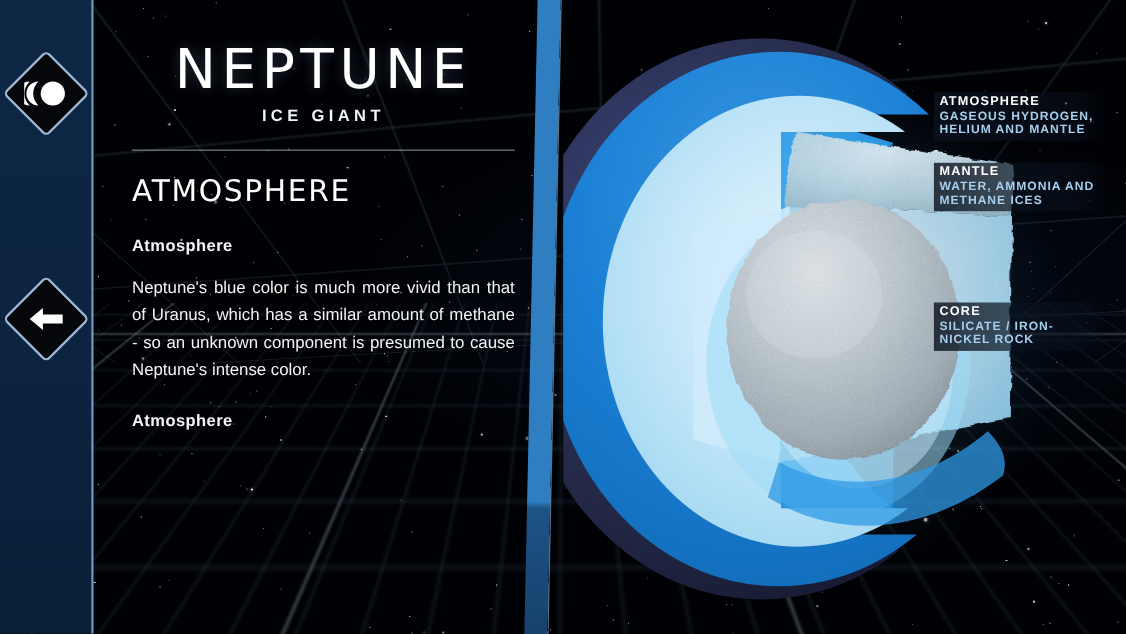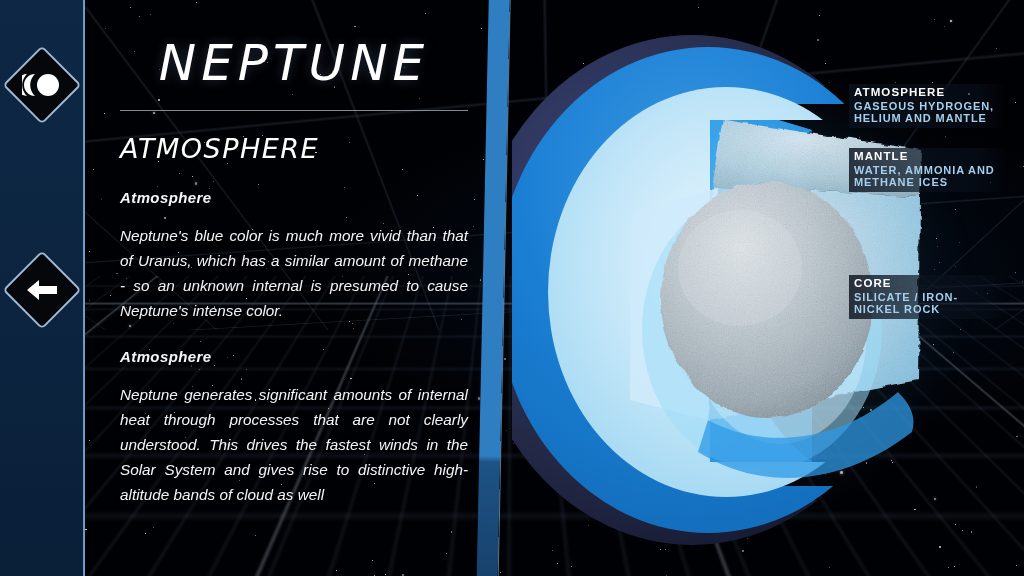--- a/index.html
+++ b/index.html
@@ -95,21 +95,20 @@
     z-index:35;
     box-shadow:1px 0 0 rgba(170,205,235,0.55);
   }
 
   
   .panel {
     position:absolute; left:85px; top:0; width:405px; height:576px;
     padding:0 22px 0 35px;
     z-index:30;
     color:#fff;
-    font-style:italic;
   }
   .title-block { text-align:center; padding-top:38px; }
   .page-title {
     font-size:50px; font-weight:400; letter-spacing:5px;
     line-height:1.0; color:#ffffff;
     font-family:"DejaVu Sans", sans-serif;
     text-shadow:0 0 12px rgba(150,200,255,0.25);
   }
   .page-subtitle {
     font-size:15px; letter-spacing:4px; font-weight:600;
@@ -618,34 +617,34 @@
   <div class="callout" id="callout-mantle">
     <div class="c-title">MANTLE</div>
     <div class="c-desc">WATER, AMMONIA AND METHANE ICES</div>
   </div>
 
   <div class="divider-bar"></div>
 
   <div class="panel">
     <div class="title-block">
       <div class="page-title">NEPTUNE</div>
+      <div class="page-subtitle">ICE GIANT</div>
     </div>
 
     <div class="rule"></div>
 
     <div class="section-title">ATMOSPHERE</div>
 
     <div>
       <div class="sub-head">Atmosphere</div>
-      <p class="body-copy">Neptune's blue color is much more vivid than that of Uranus, which has a similar amount of methane - so an unknown internal is presumed to cause Neptune's intense color.</p>
+      <p class="body-copy">Neptune's blue color is much more vivid than that of Uranus, which has a similar amount of methane - so an unknown component is presumed to cause Neptune's intense color.</p>
     </div>
 
     <div>
       <div class="sub-head">Atmosphere</div>
-      <p class="body-copy">Neptune generates significant amounts of internal heat through processes that are not clearly understood. This drives the fastest winds in the Solar System and gives rise to distinctive high-altitude bands of cloud as well</p>
     </div>
   </div>
 
   <div class="sidebar">
 
     <div class="nav-btn" id="btn-logo">
       <span class="diamond"></span>
       <svg width="40" height="28" viewBox="0 0 40 28">
         <circle cx="26" cy="14" r="11" fill="#ffffff"></circle>
         <path d="M13 3 A 11 11 0 0 0 13 25 A 15 15 0 0 1 13 3 Z" fill="#ffffff"></path>

